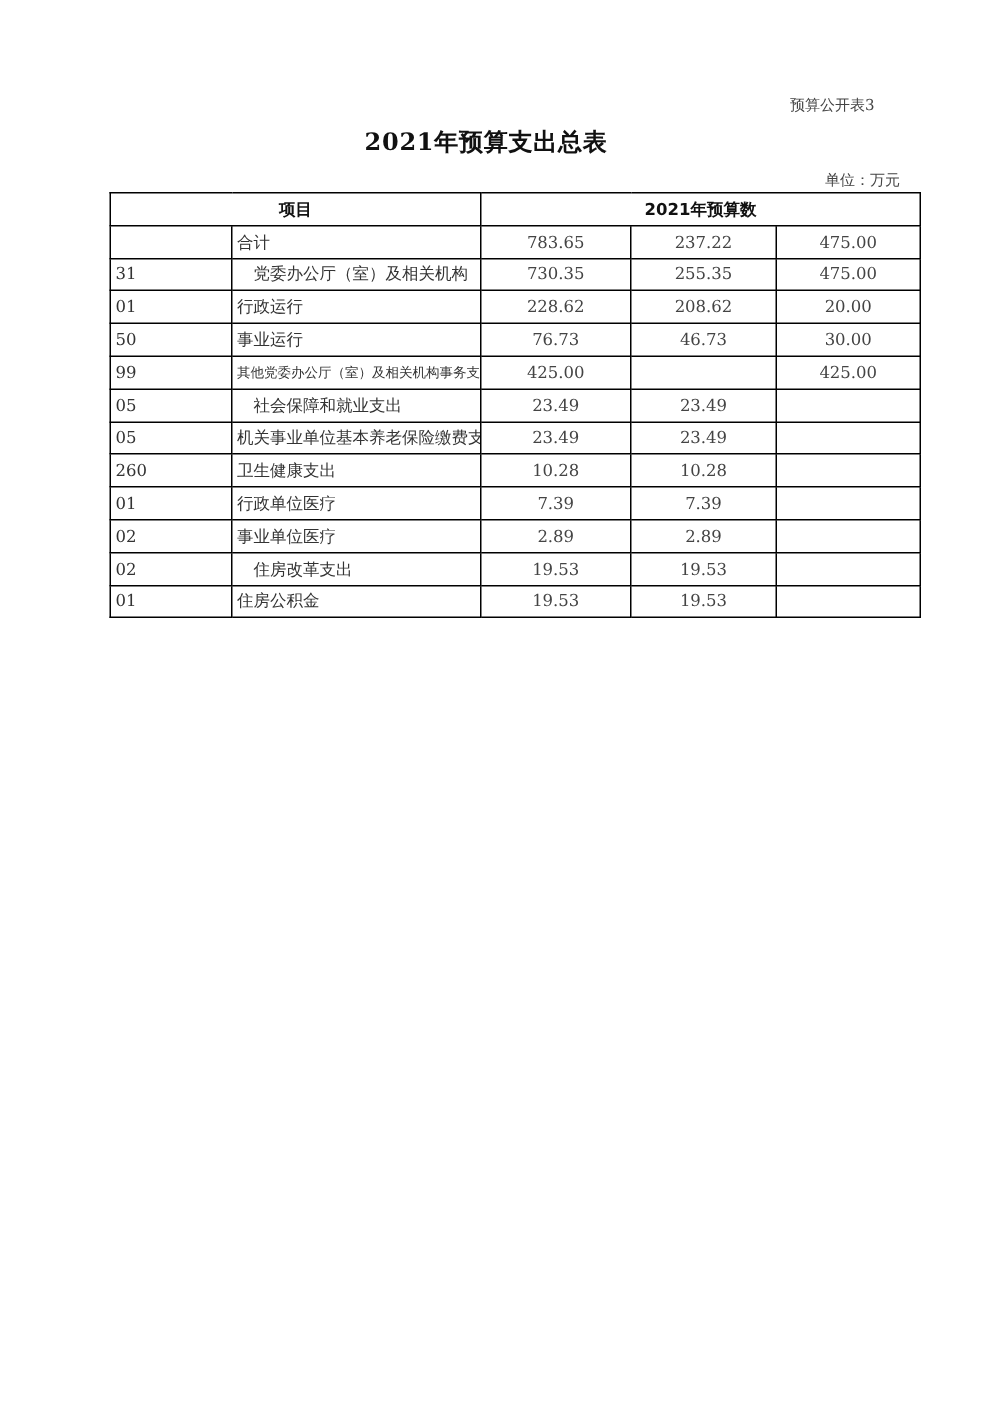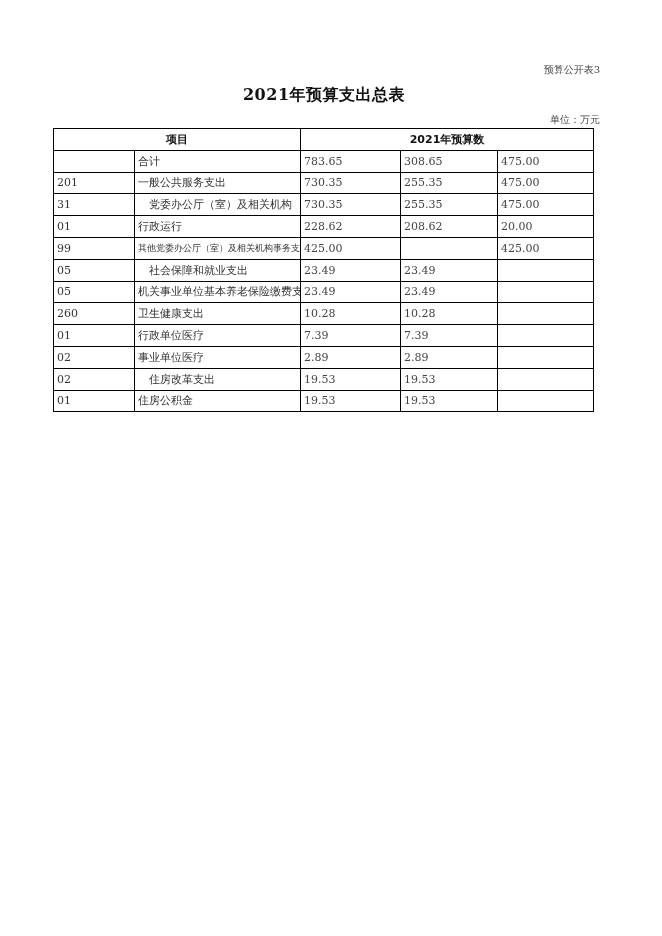--- a/index.html
+++ b/index.html
@@ -11,21 +11,21 @@
       width: 662px;
       height: 936px;
       position: relative;
       font-family: "DejaVu Serif", "Liberation Serif", serif;
       color: #222;
       overflow: hidden;
     }
     .doc-code {
       position: absolute;
       top: 63px;
-      right: 62px;
+      right: 79px;
       font-size: 10px;
       color: #444;
     }
     .doc-title {
       position: absolute;
       top: 85px;
       left: 0;
       width: 648px;
       text-align: center;
       font-size: 16px;
@@ -36,21 +36,21 @@
     .doc-unit {
       position: absolute;
       top: 113px;
       right: 62px;
       font-size: 10px;
       color: #444;
     }
     table.budget {
       position: absolute;
       top: 128px;
-      left: 53px;
+      left: 73px;
       width: 540px;
       border-collapse: collapse;
       table-layout: fixed;
       font-size: 11px;
     }
     table.budget td, table.budget th {
       border: 1px solid #000;
       height: 20.8px;
       padding: 0 3px;
       white-space: nowrap;
@@ -59,21 +59,21 @@
     table.budget th {
       font-weight: bold;
       text-align: center;
       font-family: "DejaVu Sans", "Liberation Sans", sans-serif;
       font-size: 11px;
       color: #111;
     }
     td.code { text-align: left; color: #333; }
     td.name { text-align: left; color: #333; }
     td.num {
-      text-align: left;
+      text-align: center;
       font-family: "DejaVu Serif", "Liberation Serif", serif;
       color: #444;
       font-size: 11px;
     }
     .lvl1 { padding-left: 2px; }
     .lvl2 { padding-left: 12px; }
     .lvl3 { padding-left: 24px; }
     td.name.lvl2 { padding-left: 14px; }
     td.name.lvl3 { }
     td.name.small { font-size: 9px; }
@@ -97,43 +97,43 @@
     <tr>
       <th colspan="2">项目</th>
       <th colspan="3">2021年预算数</th>
     </tr>
   </thead>
   <tbody>
     <tr>
       <td class="code lvl1"></td>
       <td class="name lvl1">合计</td>
       <td class="num">783.65</td>
-      <td class="num">308.65</td>
-      <td class="num">475.00</td>
-    </tr>
-    <tr>
-      <td class="code lvl1">201</td>
-      <td class="name lvl1">一般公共服务支出</td>
-      <td class="num">730.35</td>
-      <td class="num">255.35</td>
+      <td class="num">237.22</td>
       <td class="num">475.00</td>
     </tr>
     <tr>
       <td class="code lvl2">31</td>
       <td class="name lvl2">党委办公厅（室）及相关机构</td>
       <td class="num">730.35</td>
       <td class="num">255.35</td>
       <td class="num">475.00</td>
     </tr>
     <tr>
       <td class="code lvl3">01</td>
       <td class="name lvl3">行政运行</td>
       <td class="num">228.62</td>
       <td class="num">208.62</td>
       <td class="num">20.00</td>
+    </tr>
+    <tr>
+      <td class="code lvl3">50</td>
+      <td class="name lvl3">事业运行</td>
+      <td class="num">76.73</td>
+      <td class="num">46.73</td>
+      <td class="num">30.00</td>
     </tr>
     <tr>
       <td class="code lvl3">99</td>
       <td class="name lvl3 small">其他党委办公厅（室）及相关机构事务支出</td>
       <td class="num">425.00</td>
       <td class="num"></td>
       <td class="num">425.00</td>
     </tr>
     <tr>
       <td class="code lvl2">05</td>

